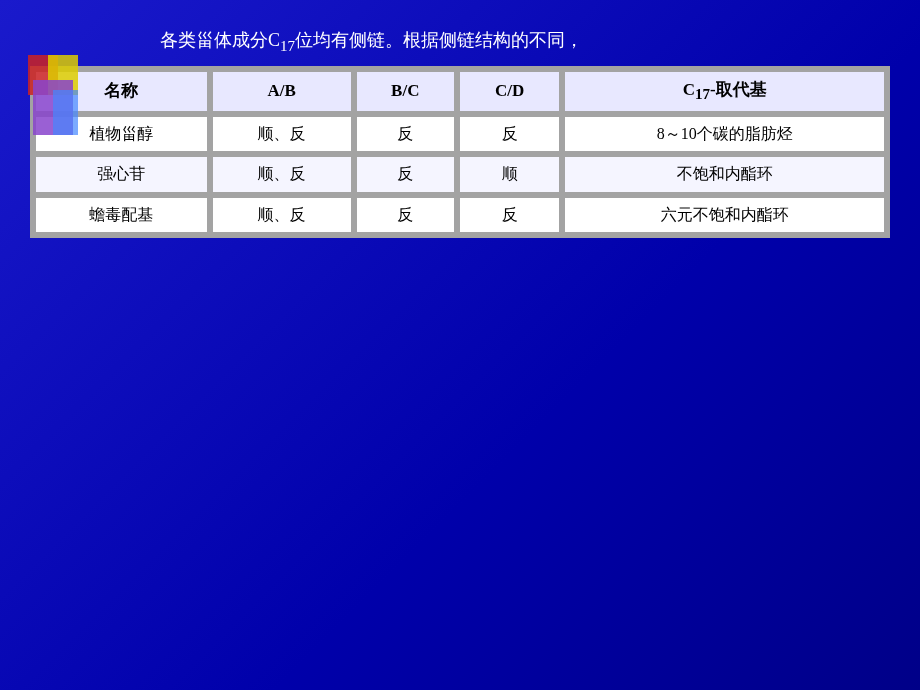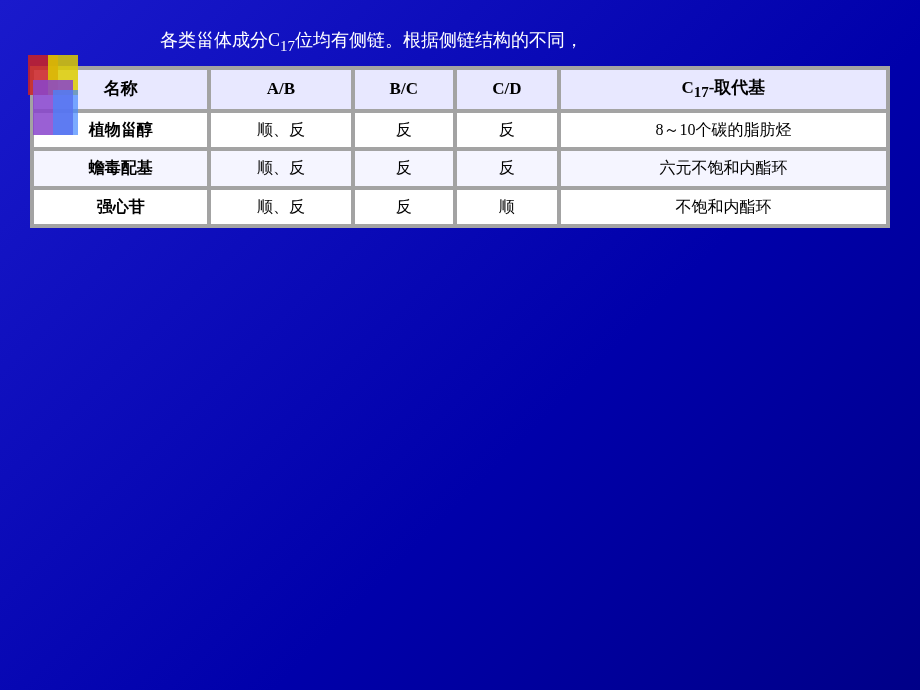--- a/index.html
+++ b/index.html
@@ -103,21 +103,21 @@
     }
 
     .data-table {
       width: 100%;
       border-collapse: collapse;
       background: white;
     }
 
     .data-table th,
     .data-table td {
-      border: 4px solid #a3a3a3;
+      border: 6px solid #a3a3a3;
       text-align: center;
       padding: 6px 8px;
       font-size: 16px;
       color: #000000;
       vertical-align: middle;
       line-height: 1.4;
     }
 
     .data-table th {
       background-color: #e8e8ff;
@@ -127,21 +127,21 @@
 
     .data-table tr:nth-child(even) td {
       background-color: #f5f5ff;
     }
 
     .data-table tr:nth-child(odd) td {
       background-color: #ffffff;
     }
 
     .data-table td:first-child {
-      font-weight: bold;
+      font-weight: normal;
     }
 
     sub {
       font-size: 15px;
     }
   </style>
 </head>
 <body>
 
 <div class="slide-container">
@@ -175,29 +175,29 @@
     </thead>
     <tbody id="table-body">
     <tr>
           <td>植物甾醇</td>
           <td>顺、反</td>
           <td>反</td>
           <td>反</td>
           <td>8～10个碳的脂肪烃</td>
         </tr>
         <tr>
-          <td>蟾毒配基</td>
-          <td>顺、反</td>
-          <td>反</td>
-          <td>反</td>
-          <td>六元不饱和内酯环</td>
-        </tr>
-        <tr>
           <td>强心苷</td>
           <td>顺、反</td>
           <td>反</td>
           <td>顺</td>
           <td>不饱和内酯环</td>
         </tr>
+        <tr>
+          <td>蟾毒配基</td>
+          <td>顺、反</td>
+          <td>反</td>
+          <td>反</td>
+          <td>六元不饱和内酯环</td>
+        </tr>
       </tbody>
   </table>
 
 </div>
 
 </body></html>

